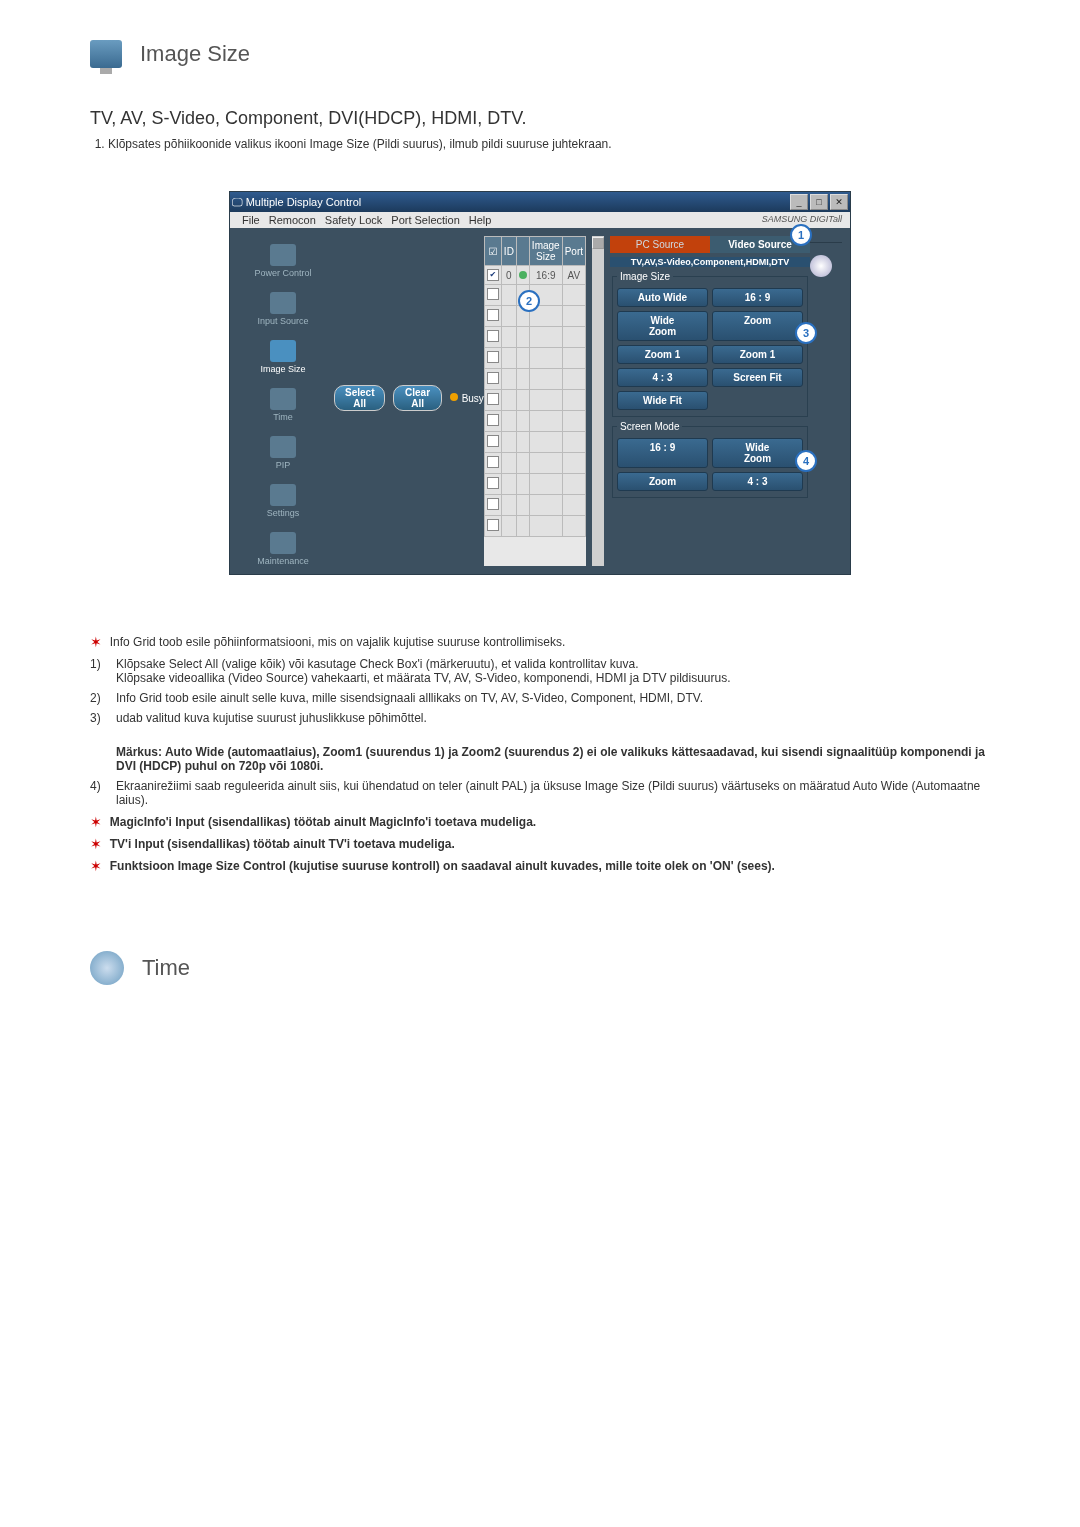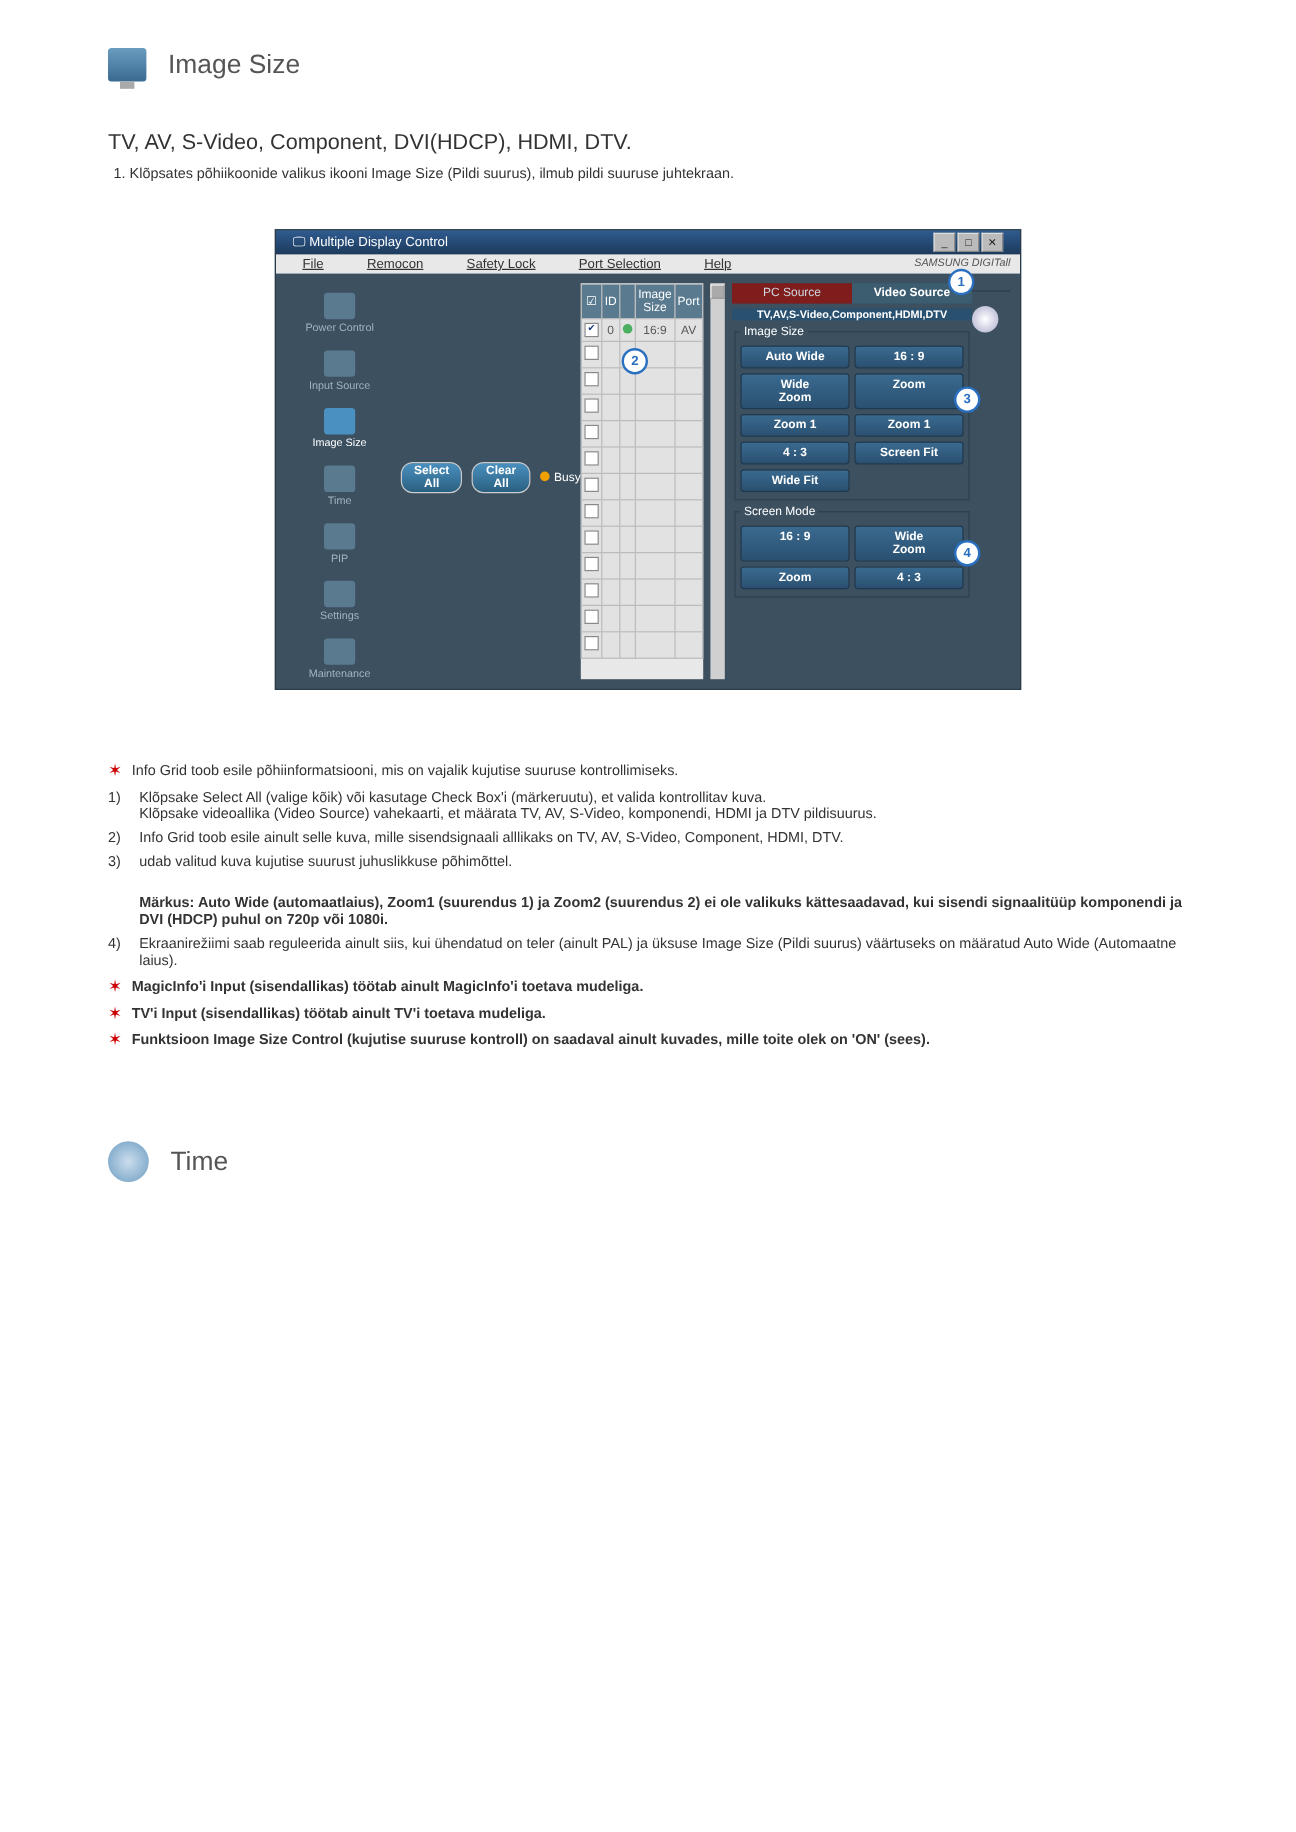--- a/index.html
+++ b/index.html
@@ -53,37 +53,36 @@
   .app {
     margin: 40px auto 60px;
     width: 620px;
     background: #3c5060;
     border: 1px solid #2a3c4a;
     font-size: 10px;
   }
   .titlebar {
     background: linear-gradient(#2f5b8f, #1c3a5c);
     color: #fff;
-    padding: 2px 14px;
+    padding: 2px 2px;
     display: flex; justify-content: space-between; align-items: center;
     font-size: 11px;
   }
   .window-ctrls { display:flex; gap:2px; }
   .window-btn {
     width: 16px; height: 14px; background: #bbb; color:#222;
     font-size: 9px; display:flex; align-items:center; justify-content:center;
     border: 1px outset #ddd;
   }
   .menubar {
     background: #e8e8e8;
-    padding: 2px 22px;
-    display: flex; gap: 36px;
+    padding: 2px 12px;
+    display: flex; gap: 9px;
     font-size: 11px; color: #333;
     position: relative;
-    text-decoration: underline;
   }
   .brand { position:absolute; right:8px; top:2px; font-size:9px; font-style:italic; color:#555; }
   .body-area {
     display: flex;
     padding: 8px;
     gap: 6px;
   }
   .sidebar {
     width: 90px;
     display: flex; flex-direction: column; gap: 14px; align-items: center;
@@ -123,21 +122,21 @@
     background:#fff;color:#2a70c0;font-weight:bold;font-size:11px;
     display:flex;align-items:center;justify-content:center;
   }
   .scroll-col { width:12px; background:#d0d0d0; position:relative; }
   .scroll-col .thumb { width:10px;height:10px;background:#aaa;border:1px outset #eee;margin:1px auto; }
 
   .right-panel { width:200px; display:flex; flex-direction:column; gap:4px; position:relative; }
   .tabs { display:flex; }
   .tab {
     flex:1; text-align:center; padding:3px 2px; font-size:10px;
-    color:#cfd8e0; background:#7f1d1d;
+    color:#cfd8e0; background:#c2410c;
   }
   .tab.active { background:#3c5c70; color:#fff; font-weight:bold; }
   .panel-band {
     background:#2a5070; color:#fff; font-size:9px; font-weight:bold;
     text-align:center; padding:0;
   }
   .pane {
     border:1px solid #2a4050; padding:6px 4px;
     display:flex; flex-direction:column; gap:2px;
     position:relative;

